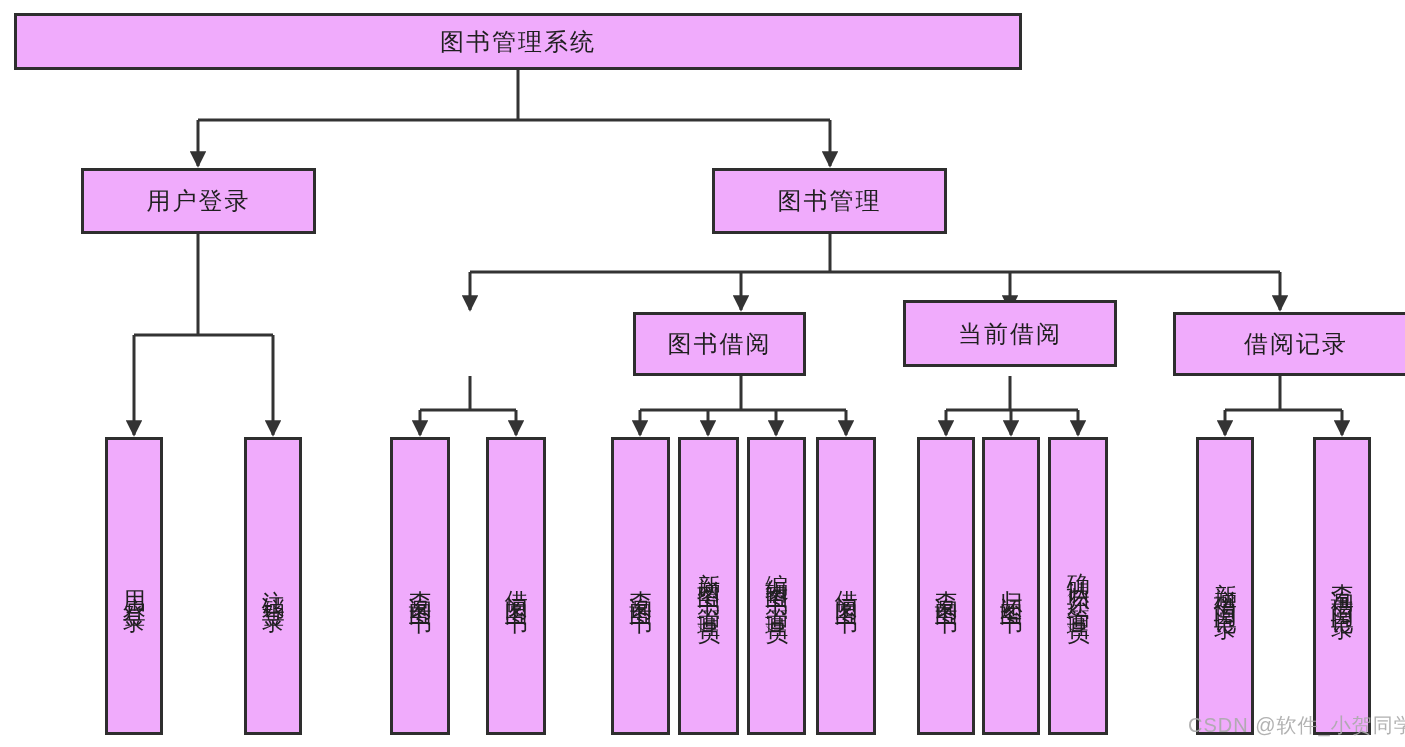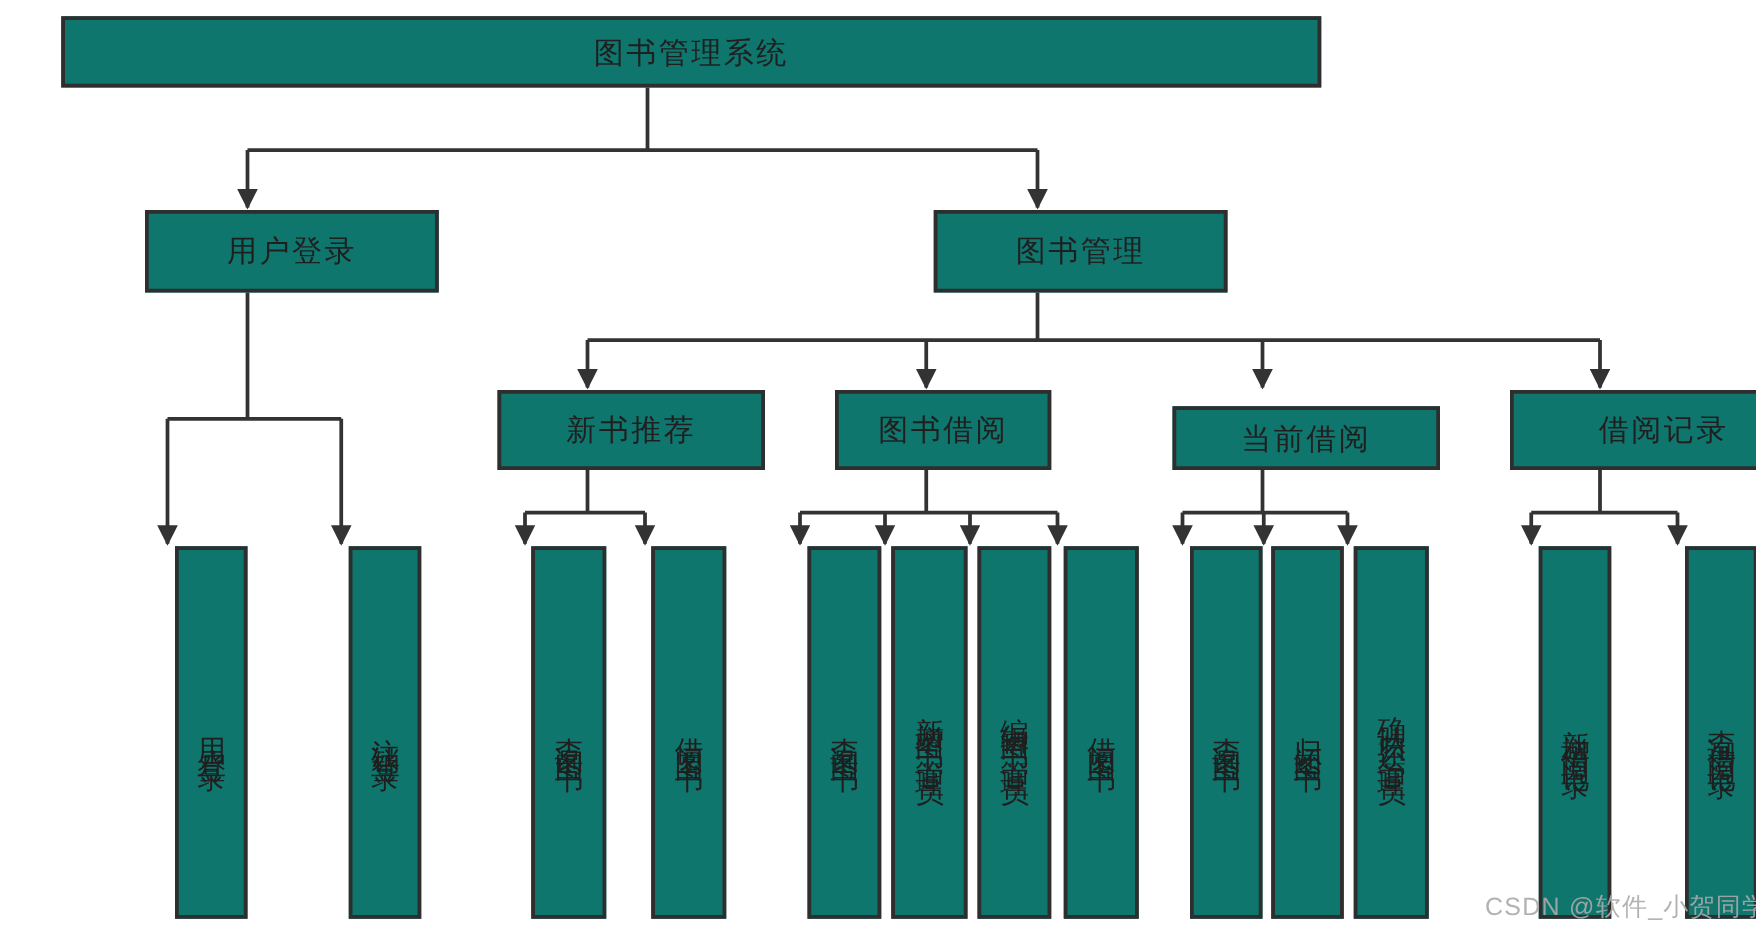--- a/index.html
+++ b/index.html
@@ -17,27 +17,26 @@
   .connectors {
     position: absolute;
     left: 0; top: 0;
     width: 1405px; height: 747px;
   }
   .connectors .wire { stroke: #333333; stroke-width: 3; fill: none; }
   .connectors .arrow { stroke: #333333; stroke-width: 3; fill: none; }
 
   .box {
     position: absolute;
-    background: #0f766e;
+    background: #f0abfc;
     border: 3px solid #2e2e2e;
     display: flex;
     align-items: center;
     justify-content: center;
     color: #1f1f1f;
-    margin-left: 35px;
   }
   .hbox {
     font-size: 24px;
     letter-spacing: 2px;
     white-space: nowrap;
   }
   .vbox .vlabel {
     writing-mode: vertical-rl;
     text-orientation: mixed;
     font-size: 23px;
@@ -45,21 +44,21 @@
     line-height: 1.2;
     white-space: nowrap;
   }
 
   
   .b-root        { left: 14px;   top: 13px;  width: 1008px; height: 57px; }
   .b-user-login  { left: 81px;   top: 168px; width: 235px;  height: 66px; }
   .b-book-mgmt   { left: 712px;  top: 168px; width: 235px;  height: 66px; align-items: center; }
   .b-new-books   { left: 363px;  top: 312px; width: 214px;  height: 64px; }
   .b-book-borrow { left: 633px;  top: 312px; width: 173px;  height: 64px; }
-  .b-cur-borrow  { left: 903px;  top: 325px; width: 214px;  height: 51px; }
+  .b-cur-borrow  { left: 903px;  top: 300px; width: 214px;  height: 67px; }
   .b-borrow-rec  { left: 1173px; top: 312px; width: 246px;  height: 64px; }
 
   .leaf { top: 437px; height: 298px; }
   .b-a1 { left: 105px;  width: 58px; }
   .b-a2 { left: 244px;  width: 58px; }
   .b-b1 { left: 390px;  width: 60px; }
   .b-b2 { left: 486px;  width: 60px; }
   .b-c1 { left: 611px;  width: 59px; }
   .b-c2 { left: 678px;  width: 61px; }
   .b-c3 { left: 747px;  width: 59px; }
@@ -145,23 +144,20 @@
     <span>图书管理系统</span>
   </div>
 
   <div class="box hbox b-user-login">
     <span>用户登录</span>
   </div>
   <div class="box hbox b-book-mgmt">
     <span>图书管理</span>
   </div>
 
-  <div class="box hbox b-new-books">
-    <span>新书推荐</span>
-  </div>
   <div class="box hbox b-book-borrow">
     <span>图书借阅</span>
   </div>
   <div class="box hbox b-cur-borrow">
     <span>当前借阅</span>
   </div>
   <div class="box hbox b-borrow-rec">
     <span>借阅记录</span>
   </div>
 

